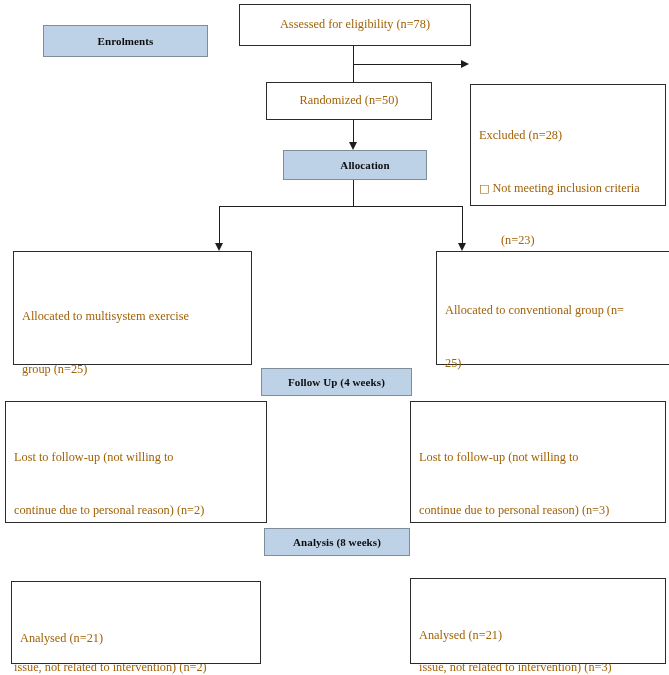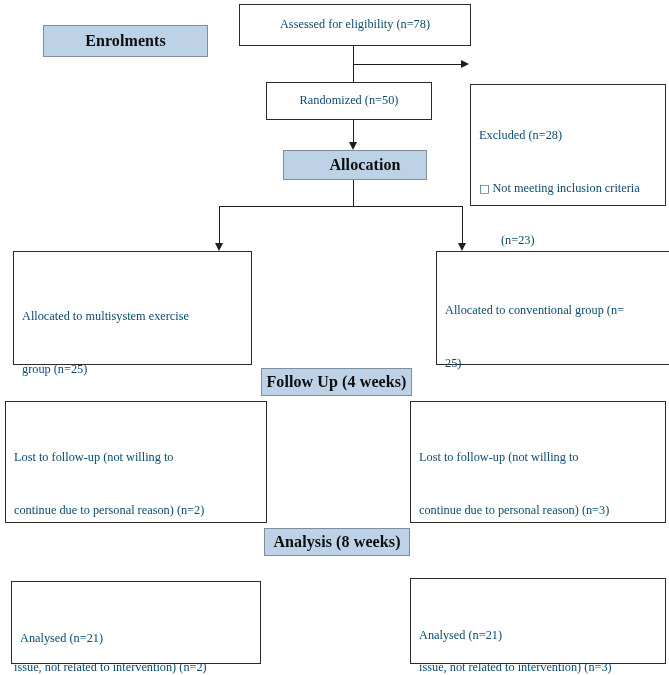--- a/index.html
+++ b/index.html
@@ -20,34 +20,34 @@
     box-sizing: border-box;
     background: #ffffff;
     border: 1px solid #2b2b2b;
   }
   .box-text {
     position: absolute;
     left: 8px;
     right: 4px;
     font-size: 12.3px;
     line-height: 17.5px;
-    color: #0c4a6e;
+    color: #a16207;
     white-space: pre-wrap;
   }
   .banner {
     position: absolute;
     box-sizing: border-box;
     background: #bdd2e7;
     border: 1px solid #7f8c99;
     display: flex;
     align-items: center;
     justify-content: center;
     font-family: "Liberation Serif", "DejaVu Serif", serif;
     font-weight: bold;
-    font-size: 16px;
+    font-size: 11px;
     color: #0d0d0d;
     letter-spacing: 0.1px;
   }
   .conn {
     position: absolute;
     background: #1d1d1d;
   }
   .vline { width: 1.4px; }
   .hline { height: 1.4px; }
   .arrow-down {

